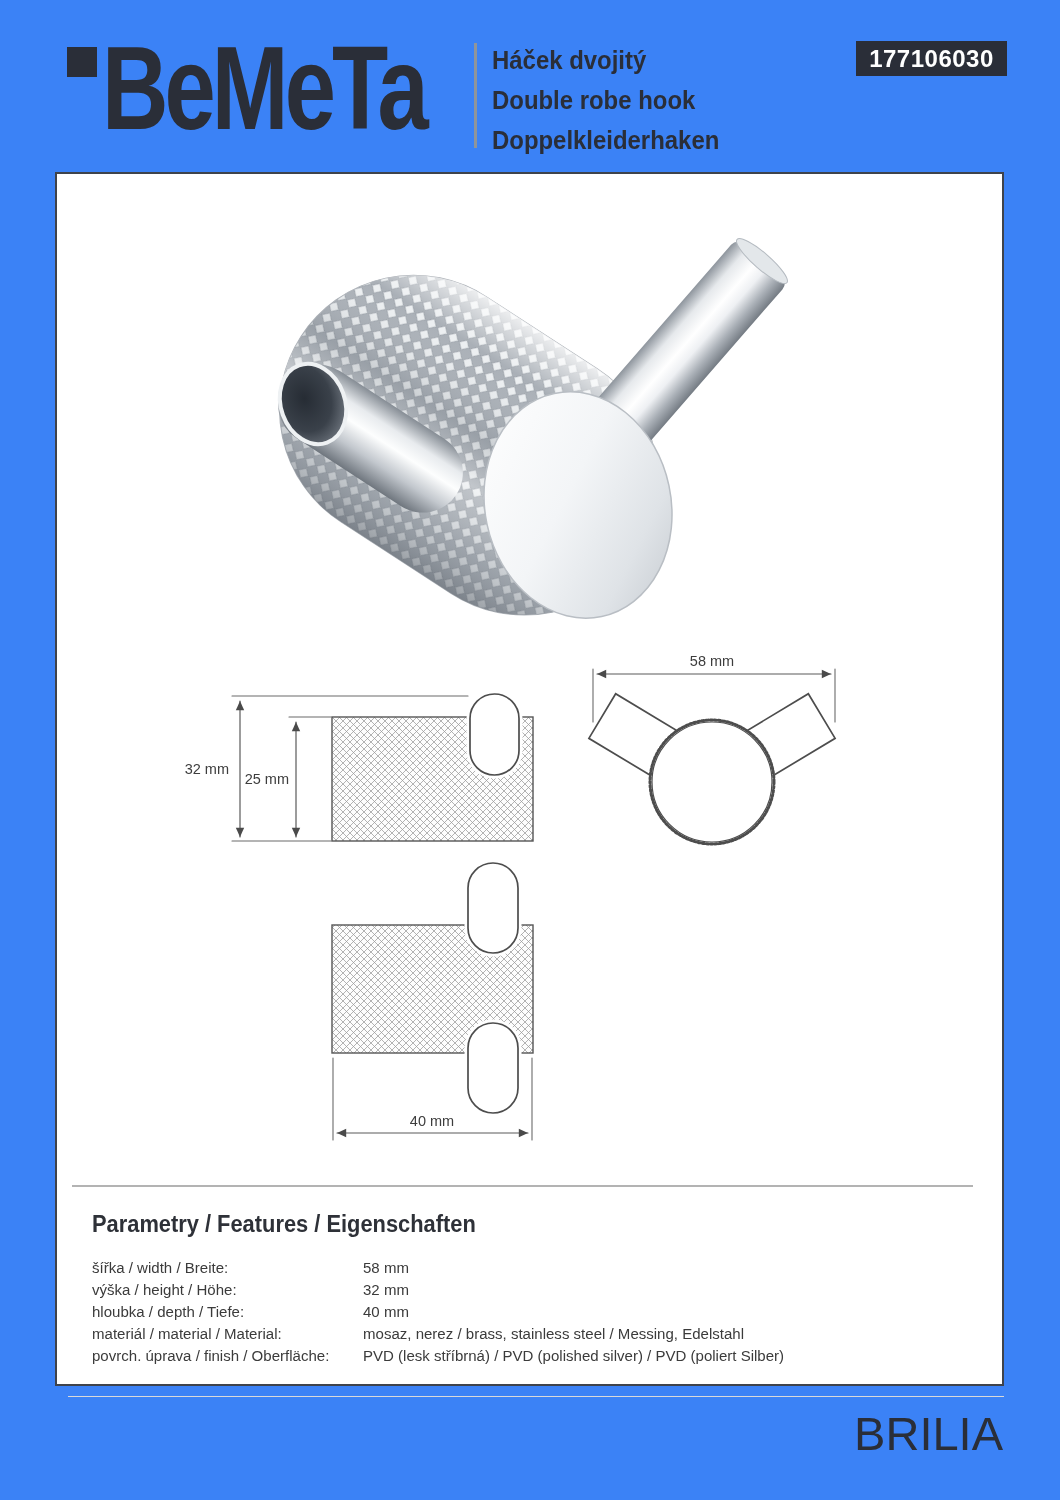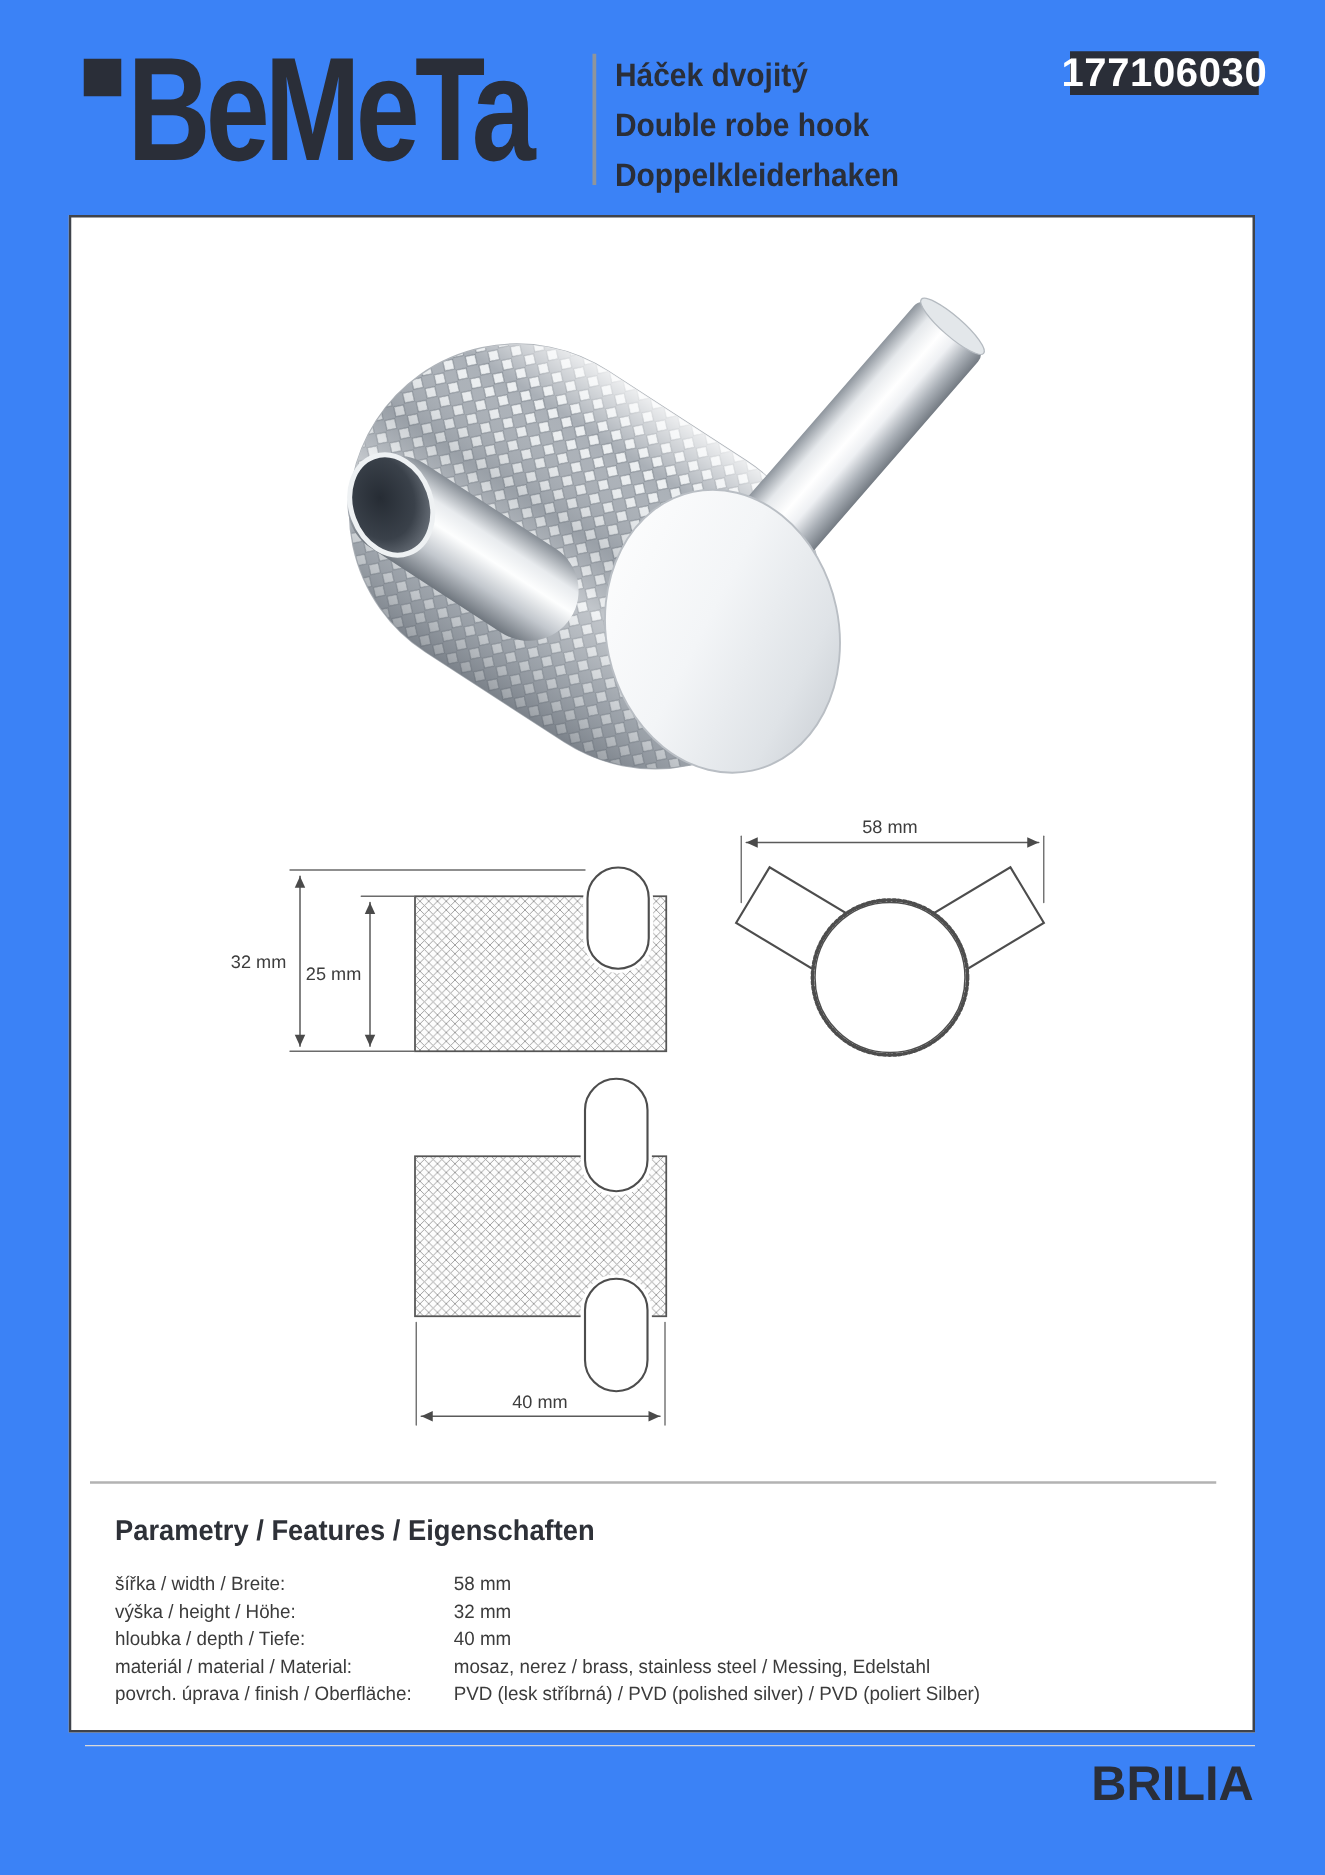--- a/index.html
+++ b/index.html
@@ -9,39 +9,39 @@
   .logo-square{position:absolute;left:67px;top:47px;width:30px;height:30px;background:#2a2e38;}
   .logo-text{position:absolute;left:102px;top:24px;font-size:118px;font-weight:800;
              letter-spacing:-5px;color:#2a2e38;transform:scaleX(0.78);transform-origin:left top;
              white-space:nowrap;line-height:1.1;}
   .header-divider{position:absolute;left:474px;top:43px;width:3px;height:105px;background:#8f959b;}
   .title-block{position:absolute;left:492px;top:40px;font-size:26px;font-weight:700;
                line-height:40px;color:#2a2e38;transform:scaleX(0.92);transform-origin:left top;
                white-space:nowrap;}
   .code-badge{position:absolute;left:856px;top:41px;width:151px;height:35px;background:#2a2e38;
               display:flex;align-items:center;justify-content:center;}
-  .code-badge span{color:#ffffff;font-size:32px;font-weight:700;letter-spacing:0.5px;}
+  .code-badge span{color:#ffffff;font-size:24px;font-weight:700;letter-spacing:0.5px;}
   
   .main-box{position:absolute;left:55px;top:172px;width:945px;height:1210px;
             border:2px solid #3f434b;background:#ffffff;}
   
   .gfx{position:absolute;left:0;top:0;width:1060px;height:1500px;}
   .dimtext{font-family:"Liberation Sans", sans-serif;font-size:14.5px;fill:#3d3d3d;}
   
   .params-divider{position:absolute;left:72px;top:1185px;width:901px;height:2px;background:#b3b3b3;}
   .params-heading{position:absolute;left:92px;top:1211px;font-size:23px;font-weight:700;
                   color:#2e3138;transform:scaleX(0.95);transform-origin:left top;white-space:nowrap;}
   .param-label,.param-value{position:absolute;font-size:15.5px;color:#3b3b3b;white-space:nowrap;
                   transform:scaleX(0.97);transform-origin:left top;}
   .param-label{left:92px;}
   .param-value{left:363px;}
   .r0{top:1259px;} .r1{top:1281px;} .r2{top:1303px;} .r3{top:1325px;} .r4{top:1347px;}
   
   .footer-line{position:absolute;left:68px;top:1396px;width:936px;height:1px;background:#d9d9d9;}
-  .brand{position:absolute;right:57px;top:1406px;font-size:39px;font-weight:700;color:#2a2e38;
+  .brand{position:absolute;right:57px;top:1406px;font-size:47px;font-weight:400;color:#2a2e38;
          letter-spacing:0px;}
 </style>
 </head>
 <body>
 
 <div class="page">
 
   <div class="logo-square"></div>
   <div class="logo-text">BeMeTa</div>
   <div class="header-divider"></div>

